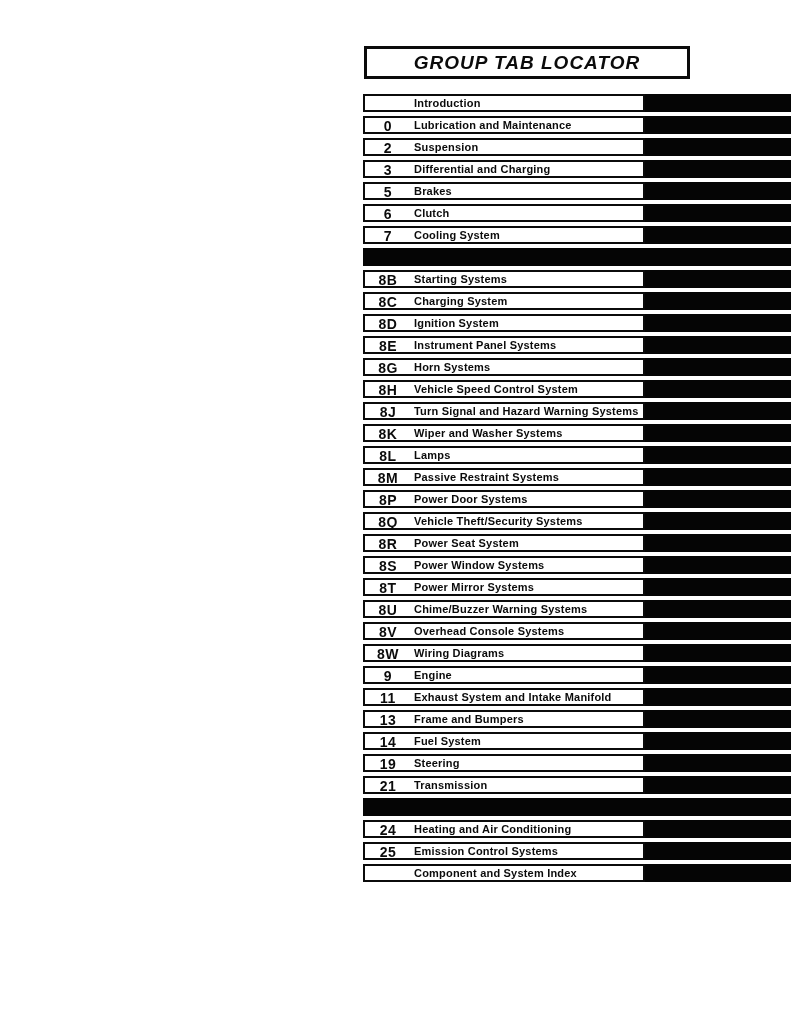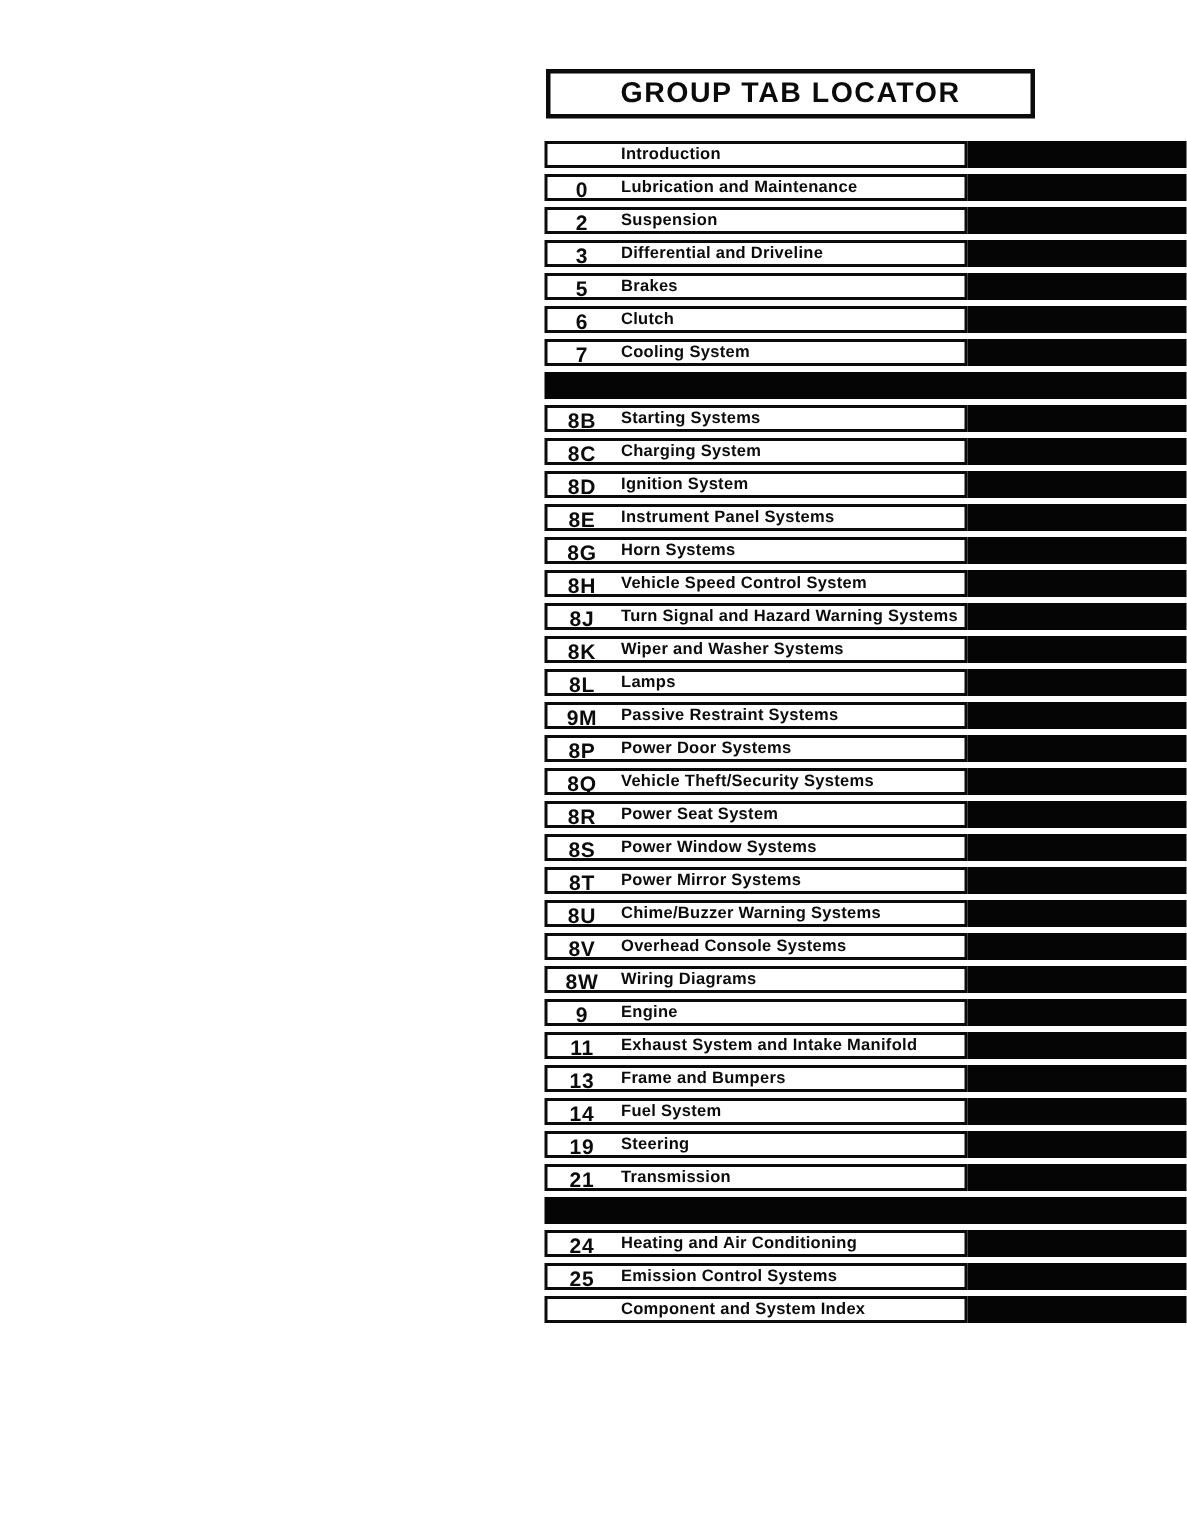--- a/index.html
+++ b/index.html
@@ -16,20 +16,21 @@
     position:absolute; left:364px; top:46px;
     width:326px; height:33px;
     box-sizing:border-box;
     border:3px solid var(--ink);
     background:var(--paper);
     display:flex; align-items:center; justify-content:center;
   }
   .title-text {
     font-weight:bold; font-size:19px; letter-spacing:1px;
     white-space:nowrap;
+    font-style:italic;
   }
   .rows {
     position:absolute; left:363px; top:94px; width:516px;
   }
   .row {
     display:flex; height:18px; margin-bottom:4px;
   }
   .row-box {
     box-sizing:border-box;
     width:282px; flex:0 0 282px;
@@ -83,21 +84,21 @@
       <div class="row">
     <div class="row-box">
       <span class="row-num">2</span>
       <span class="row-label">Suspension</span>
     </div>
     <div class="row-tab"></div>
   </div>
       <div class="row">
     <div class="row-box">
       <span class="row-num">3</span>
-      <span class="row-label">Differential and Driveline</span>
+      <span class="row-label">Differential and Charging</span>
     </div>
     <div class="row-tab"></div>
   </div>
       <div class="row">
     <div class="row-box">
       <span class="row-num">5</span>
       <span class="row-label">Brakes</span>
     </div>
     <div class="row-tab"></div>
   </div>
@@ -176,21 +177,21 @@
   </div>
       <div class="row">
     <div class="row-box">
       <span class="row-num">8L</span>
       <span class="row-label">Lamps</span>
     </div>
     <div class="row-tab"></div>
   </div>
       <div class="row">
     <div class="row-box">
-      <span class="row-num">9M</span>
+      <span class="row-num">8M</span>
       <span class="row-label">Passive Restraint Systems</span>
     </div>
     <div class="row-tab"></div>
   </div>
       <div class="row">
     <div class="row-box">
       <span class="row-num">8P</span>
       <span class="row-label">Power Door Systems</span>
     </div>
     <div class="row-tab"></div>

